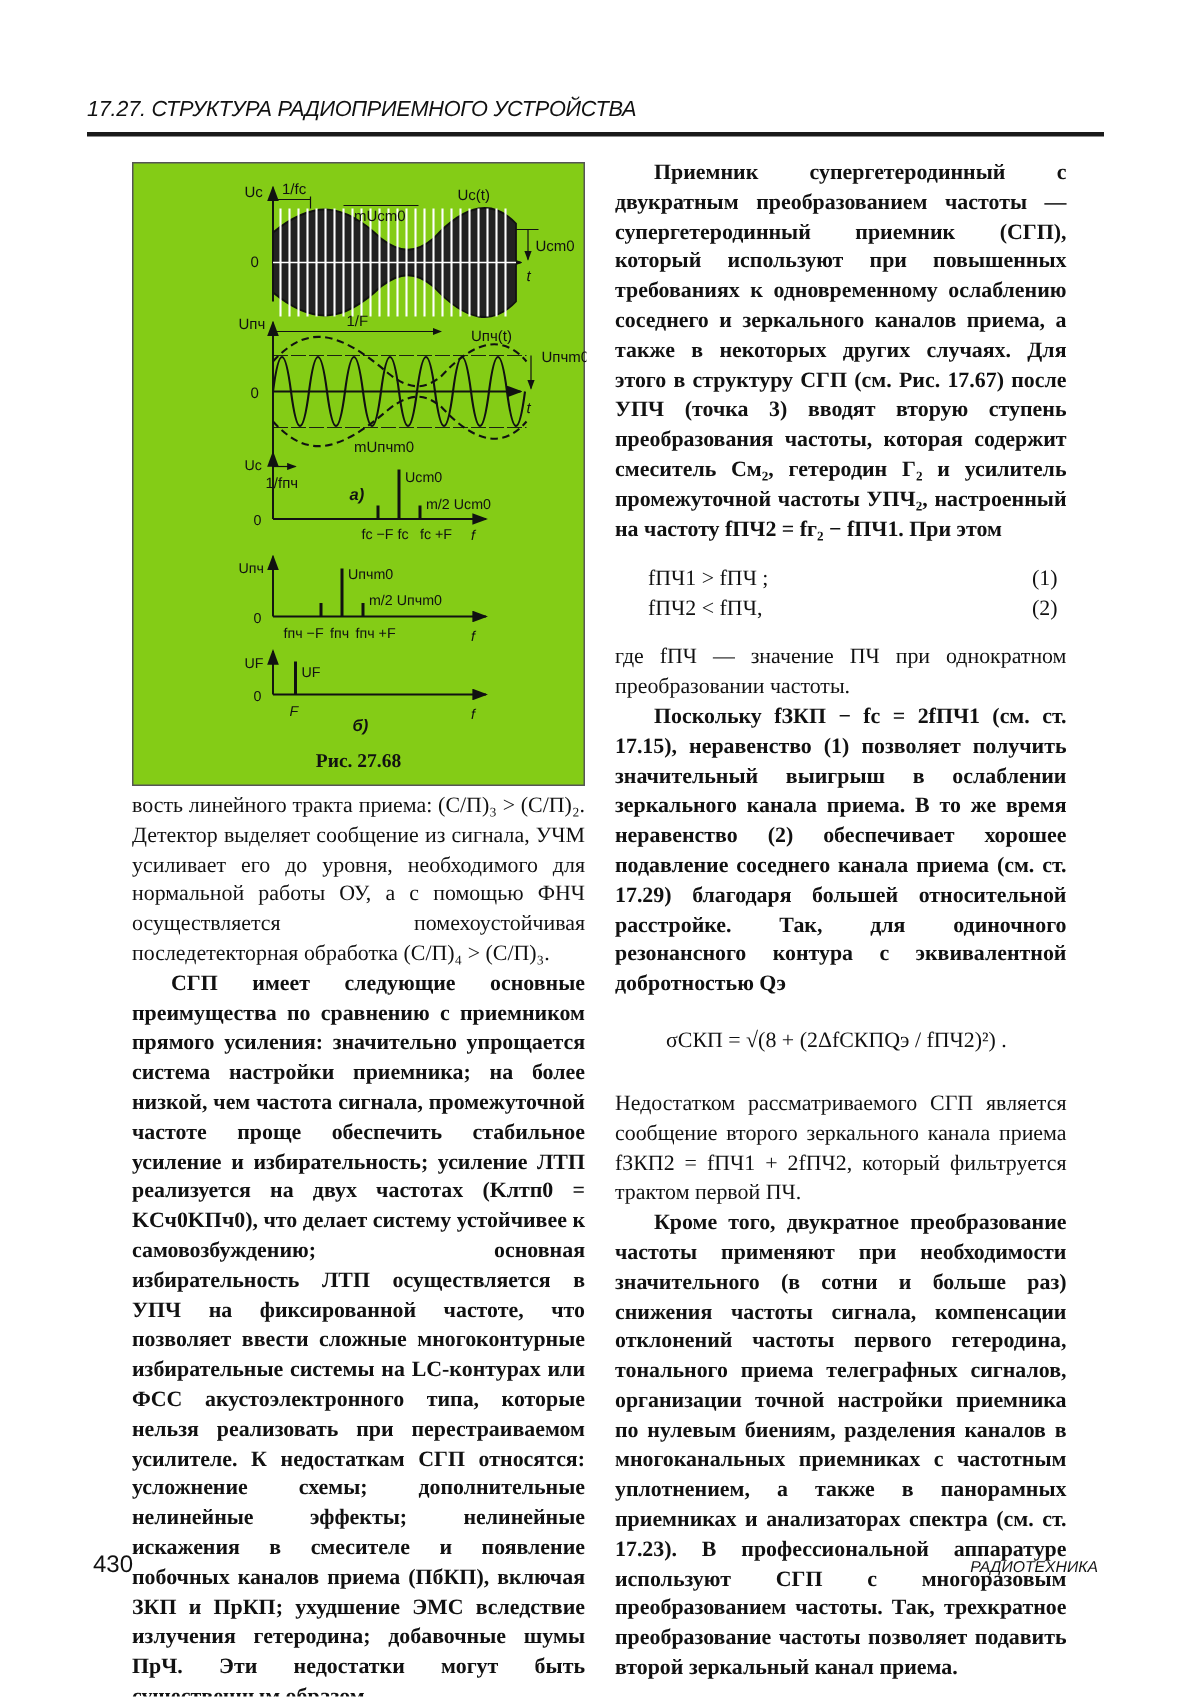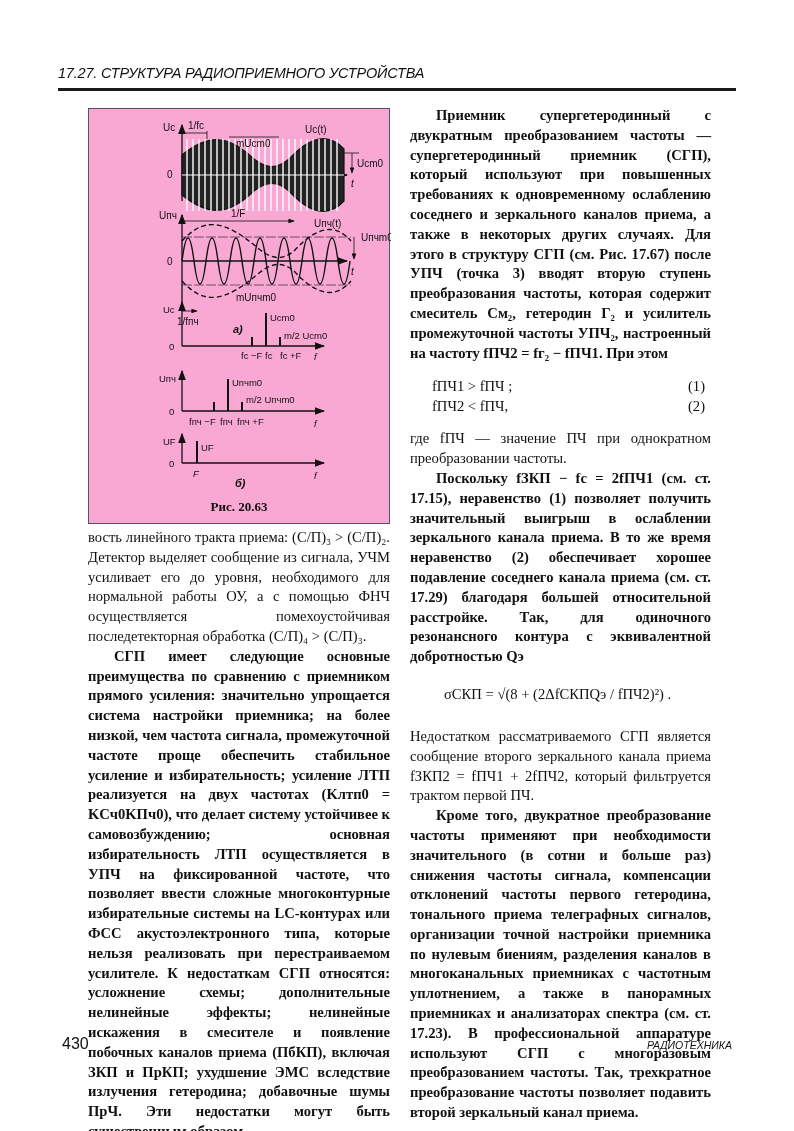--- a/index.html
+++ b/index.html
@@ -5,21 +5,21 @@
   html, body { margin: 0; padding: 0; background: #ffffff; }
   body { width: 794px; height: 1131px; position: relative; overflow: hidden; color: #111; }
   .header-title {
     position: absolute; left: 58px; top: 65px;
     font-family: "Liberation Sans", sans-serif; font-size: 14.5px; font-weight: normal;
     letter-spacing: -0.2px; color: #111; white-space: nowrap; font-style: italic;
   }
   .header-rule { position: absolute; left: 58px; top: 88px; width: 678px; height: 3px; background: #1a1a1a; }
   .figure-box {
     position: absolute; left: 88px; top: 108px; width: 302px; height: 416px;
-    border: 1.5px solid #555; box-sizing: border-box; background: #f9a8d4;
+    border: 1.5px solid #555; box-sizing: border-box; background: #84cc16;
   }
   .figure-box svg { position: absolute; left: 0; top: 0; }
   .fig-caption {
     position: absolute; left: 0; width: 100%; top: 390px; text-align: center;
     font-family: "Liberation Serif", serif; font-weight: bold; font-size: 13px;
   }
   .col {
     position: absolute; font-family: "Liberation Serif", serif; font-size: 14.6px;
     line-height: 19.8px; text-align: justify; color: #111;
   }
@@ -171,21 +171,21 @@
     </g>
     <g font-family="Liberation Sans, sans-serif" font-size="9.5" fill="#111">
       <text x="74" y="336">UF</text>
       <text x="80" y="358">0</text>
       <text x="112" y="342">UF</text>
       <text x="104" y="368" font-style="italic">F</text>
       <text x="225" y="370" font-style="italic">f</text>
       <text x="146" y="378" font-weight="bold" font-style="italic" font-size="11">б)</text>
     </g>
   </svg>
-  <div class="fig-caption">Рис. 20.63</div>
+  <div class="fig-caption">Рис. 27.68</div>
 </div>
 
 <div class="col col-left">
   <p>вость линейного тракта приема: (С/П)₃ &gt; (С/П)₂. Детектор выделяет сообщение из сигнала, УЧМ усиливает его до уровня, необходимого для нормальной работы ОУ, а с помощью ФНЧ осуществляется помехоустойчивая последетекторная обработка (С/П)₄ &gt; (С/П)₃.</p>
   <p class="indent">СГП имеет следующие основные преимущества по сравнению с приемником прямого усиления: значительно упрощается система настройки приемника; на более низкой, чем частота сигнала, промежуточной частоте проще обеспечить стабильное усиление и избирательность; усиление ЛТП реализуется на двух частотах (Kлтп0 = KСч0KПч0), что делает систему устойчивее к самовозбуждению; основная избирательность ЛТП осуществляется в УПЧ на фиксированной частоте, что позволяет ввести сложные многоконтурные избирательные системы на LC-контурах или ФСС акустоэлектронного типа, которые нельзя реализовать при перестраиваемом усилителе. К недостаткам СГП относятся: усложнение схемы; дополнительные нелинейные эффекты; нелинейные искажения в смесителе и появление побочных каналов приема (ПбКП), включая ЗКП и ПрКП; ухудшение ЭМС вследствие излучения гетеродина; добавочные шумы ПрЧ. Эти недостатки могут быть существенным образом</p>
 </div>
 
 <div class="col col-right">
   <p class="indent"><b>Приемник супергетеродинный с двукратным преобразованием частоты</b><span> — супергетеродинный приемник (СГП), который используют при повышенных требованиях к одновременному ослаблению соседнего и зеркального каналов приема, а также в некоторых других случаях. Для этого в структуру СГП (см. </span><b>Рис. 17.67</b><span>) после УПЧ (точка 3) вводят вторую ступень преобразования частоты, которая содержит смеситель См₂, гетеродин Г₂ и усилитель промежуточной частоты УПЧ₂, настроенный на частоту fПЧ2 = fг₂ − fПЧ1. При этом</span></p>
   <div class="eq-block">

